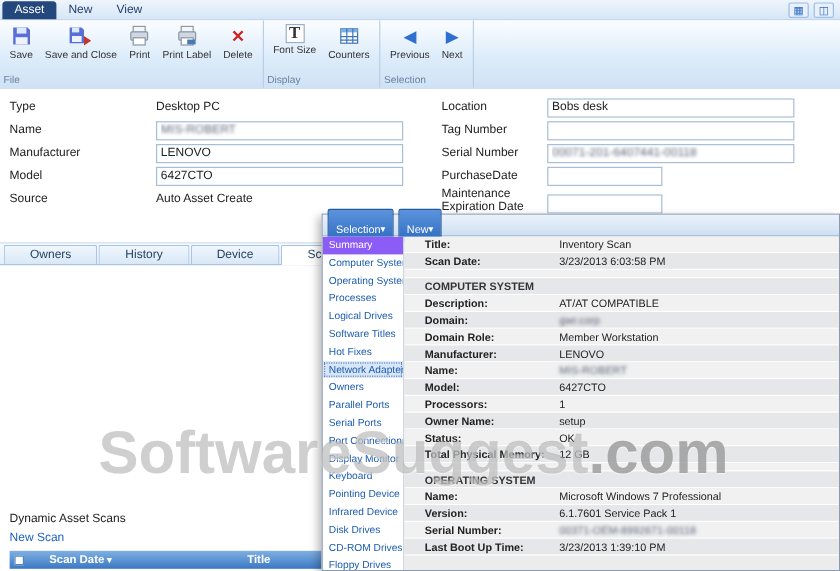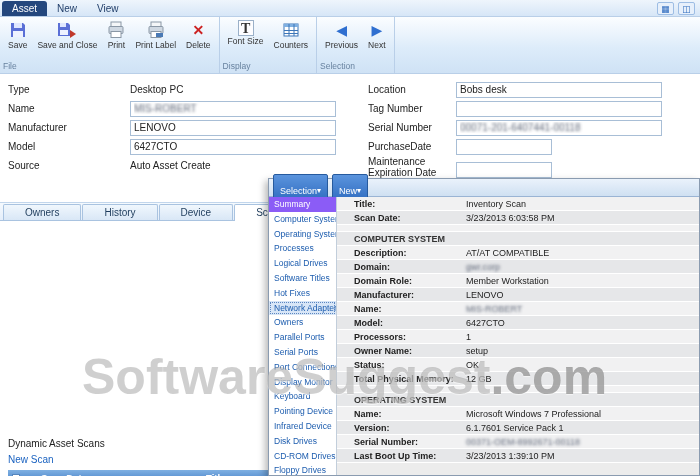--- a/index.html
+++ b/index.html
@@ -47,21 +47,21 @@
   
   .bottom{position:absolute;top:202px;left:0;right:0;bottom:0;border-top:1px solid #c2d6ec;background:#fff}
   .dtabs{display:flex;padding-left:3px;height:18px;align-items:flex-end;
     background:linear-gradient(#f5fafe,#e4eefa);border-bottom:1px solid #a9c3e0}
   .dtab{font-size:10px;color:#1e3c5c;padding:2px 21px;border:1px solid #a9c3e0;border-bottom:none;
     border-radius:2px 2px 0 0;background:linear-gradient(#f0f7fd,#d9e7f6);margin-right:1px;cursor:pointer;white-space:nowrap}
   .dtab.active{background:#fff;position:relative;top:1px;padding-bottom:3px}
 
   
   .scanpanel{position:absolute;left:8px;top:222px;width:260px;bottom:0;font-size:10px}
-  .sec-title{color:#222;margin-top:13px}
+  .sec-title{color:#222;margin-top:2px}
   .link{color:#1a62c0;margin:5px 0;cursor:pointer;display:inline-block}
   .gridhead{position:relative;display:flex;align-items:center;gap:21px;height:15px;padding:0 4px;
     background:linear-gradient(#7fb0e2,#3b78c4);color:#fff;font-weight:bold;font-size:9.5px;cursor:pointer}
   .checkbox{width:8px;height:8px;background:#fff;border:1px solid #5585bd;flex:none}
   .title-col{position:absolute;left:198px}
   .caret::after{content:" ▾";font-size:8px}
   .gap{height:13px}
 
   
   .overlay{position:absolute;left:268px;top:178px;right:0;bottom:0;background:#fff;

